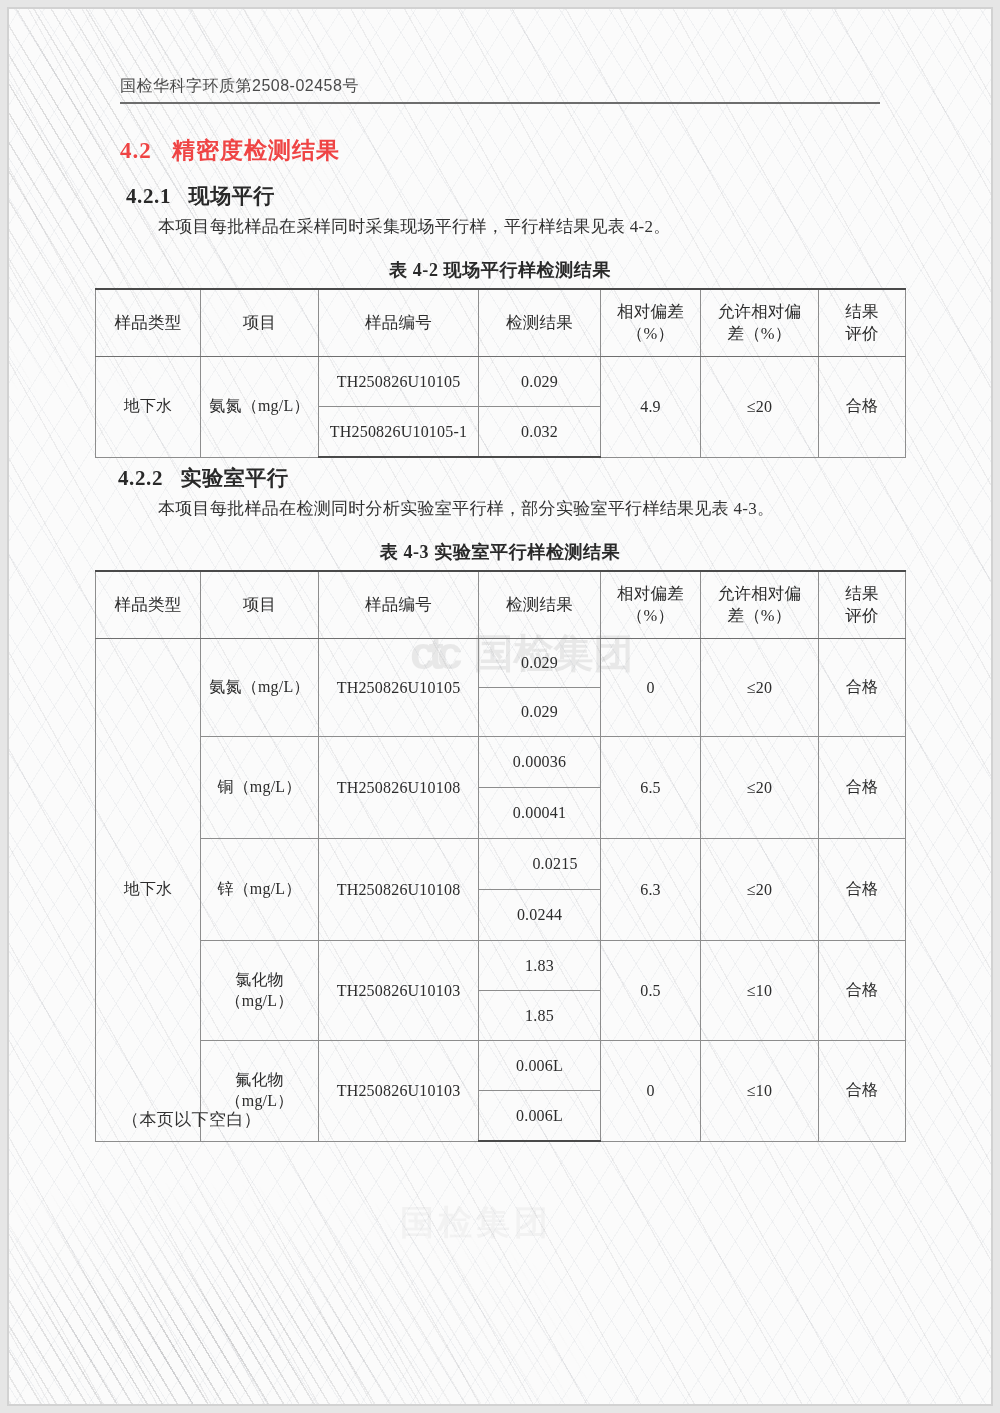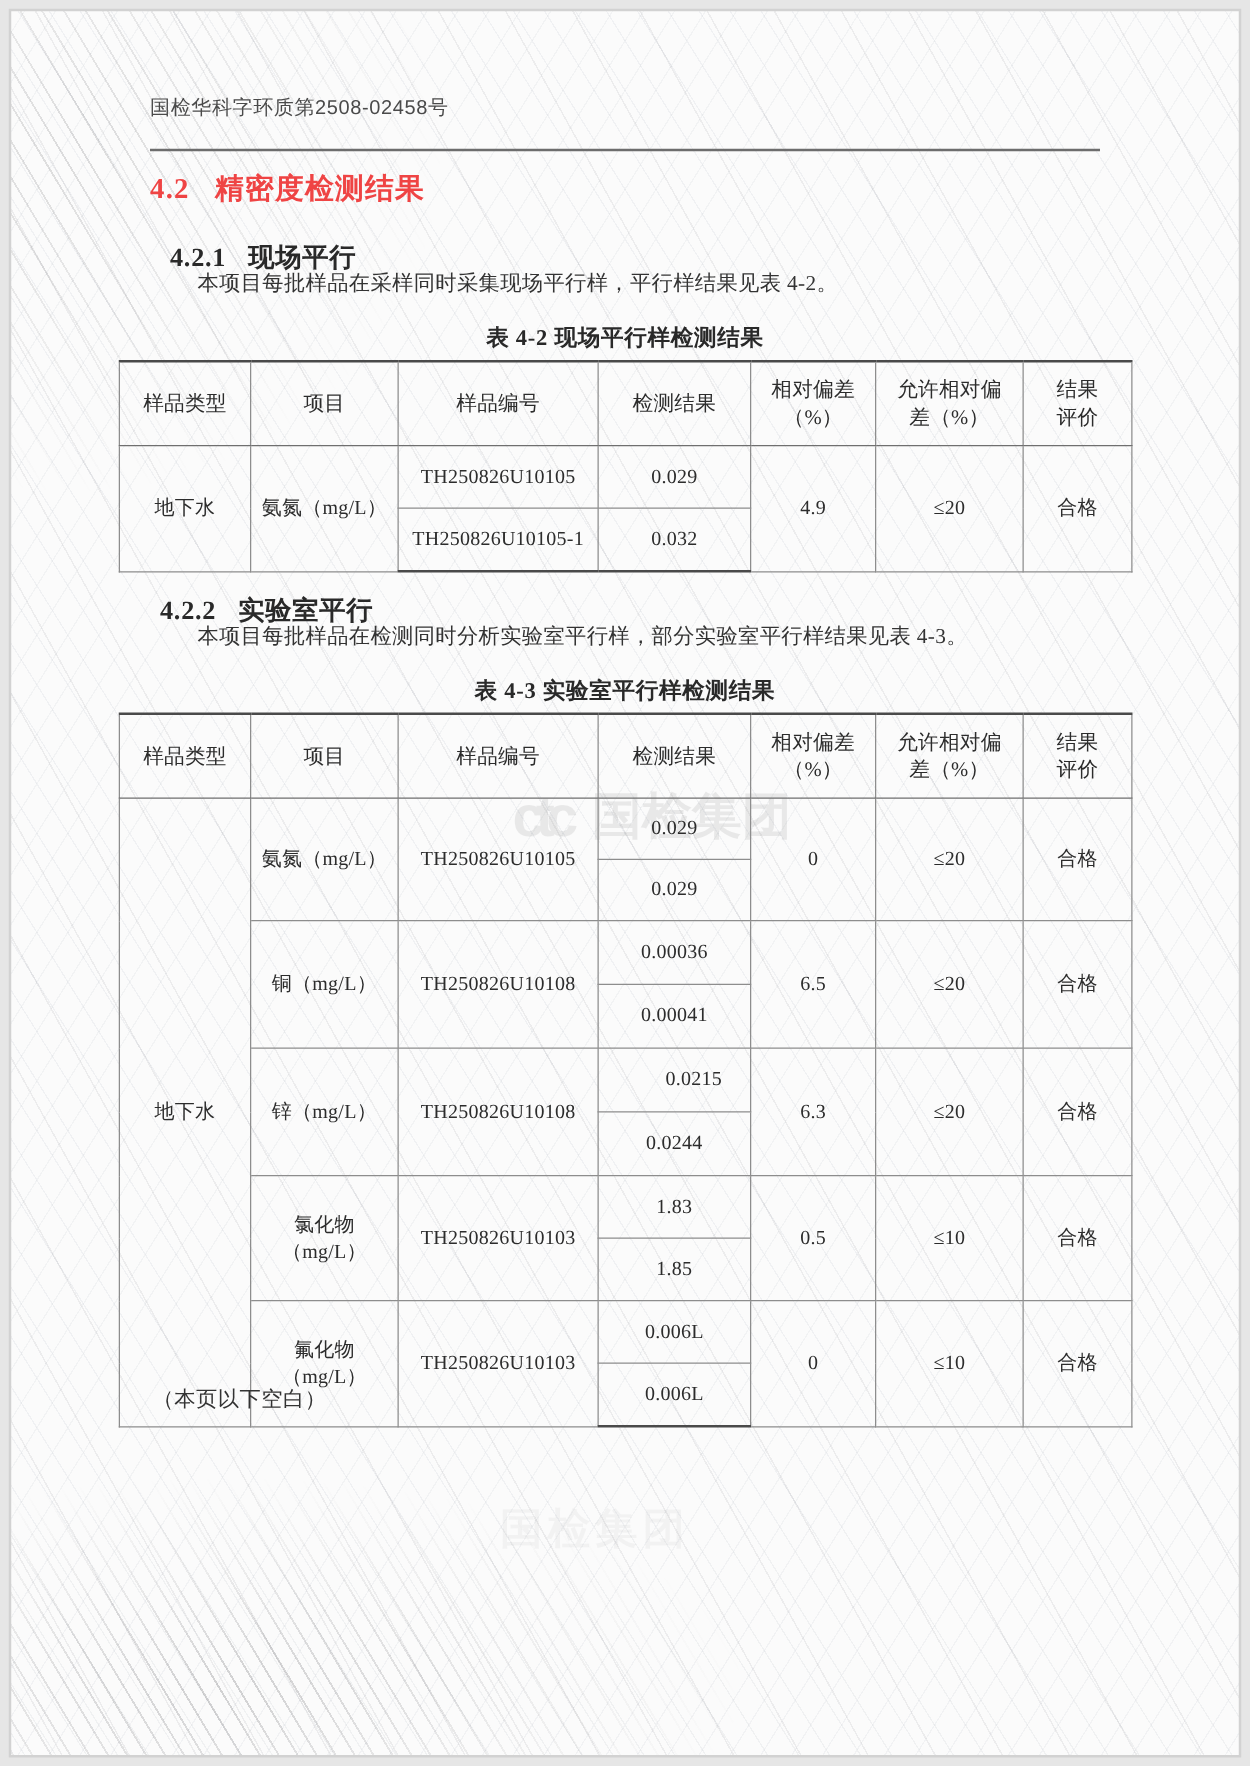--- a/index.html
+++ b/index.html
@@ -89,40 +89,40 @@
     position: absolute;
     left: 120px;
     top: 76px;
     width: 760px;
   }
   .doc-header .code {
     font-size: 16px;
     letter-spacing: .5px;
     color: #4a4a4a;
     font-family: "Liberation Sans", sans-serif;
-    padding-bottom: 22px;
+    padding-bottom: 5px;
   }
   .doc-header .rule {
     height: 2px;
     background: #6d6d6d;
     width: 760px;
   }
 
   
   h2.sec {
     position: absolute;
     margin: 0;
     font-size: 23px;
     font-weight: bold;
     letter-spacing: 1px;
     color: #ef4444;
   }
   h3.sub {
     position: absolute;
-    margin: 16px;
+    margin: 6px;
     font-size: 21px;
     font-weight: bold;
     letter-spacing: .6px;
     color: #292929;
   }
   p.body {
     position: absolute;
     margin: 0;
     font-size: 17px;
     line-height: 1.5;

